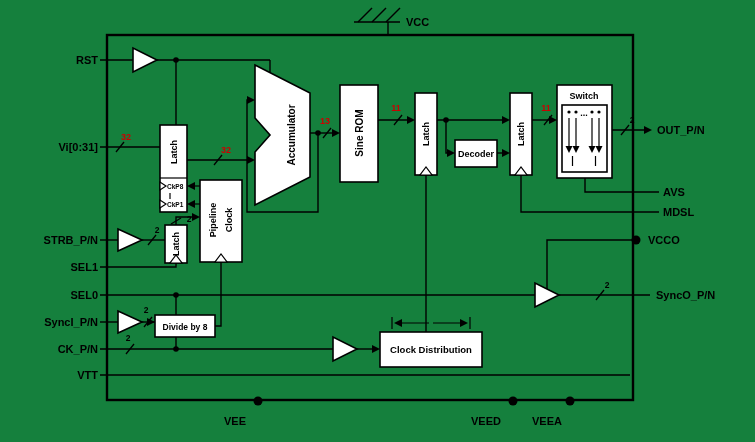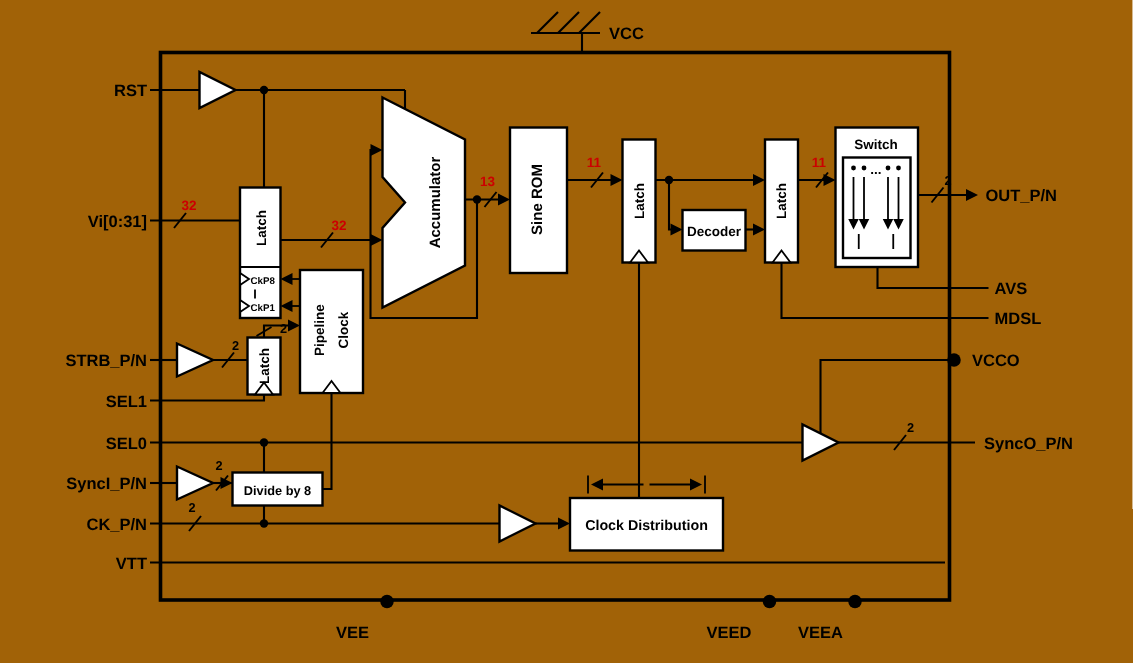--- a/index.html
+++ b/index.html
@@ -1,16 +1,16 @@
 <!DOCTYPE html>
 <html><head>
 <meta charset="utf-8">
 <style>
   html,body { margin:0; padding:0; background:#ffffff; }
-  .stage { position:relative; width:755px; height:442px; background:#a16207;
+  .stage { position:relative; width:755px; height:442px; background:#15803d;
            font-family:"Liberation Sans", sans-serif; }
   svg text { font-family:"Liberation Sans", sans-serif; font-weight:bold; fill:#000; }
   .pin   { font-size:11px; }
   .blk   { font-size:10px; }
   .blk-s { font-size:9px; }
   .blk-m { font-size:9.5px; }
   .blk-xs{ font-size:8.5px; }
   .bus-r { font-size:9px; fill:#cc0000; }
   .bus-k { font-size:8.5px; }
   .tiny  { font-size:6.5px; }

